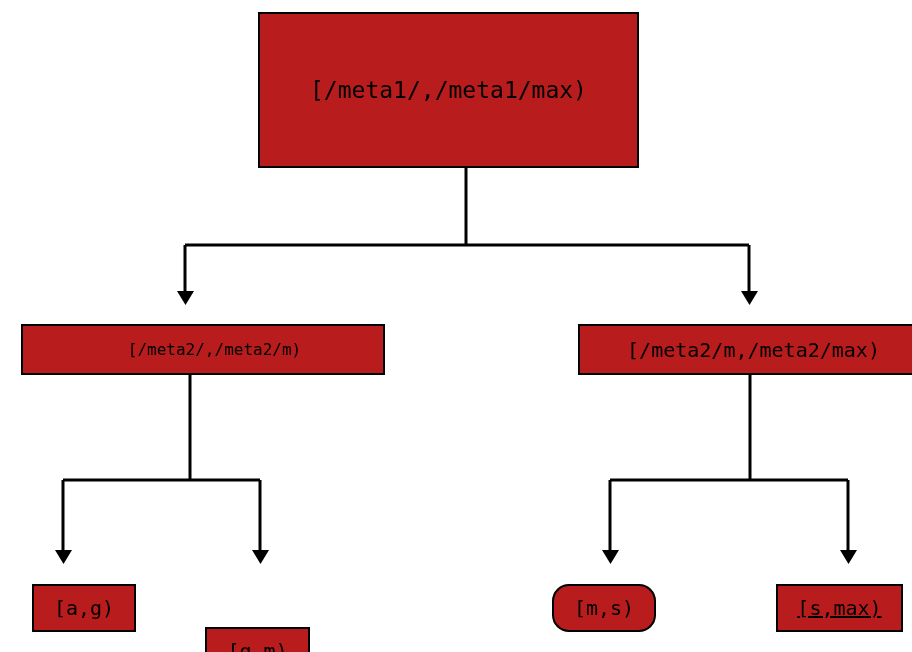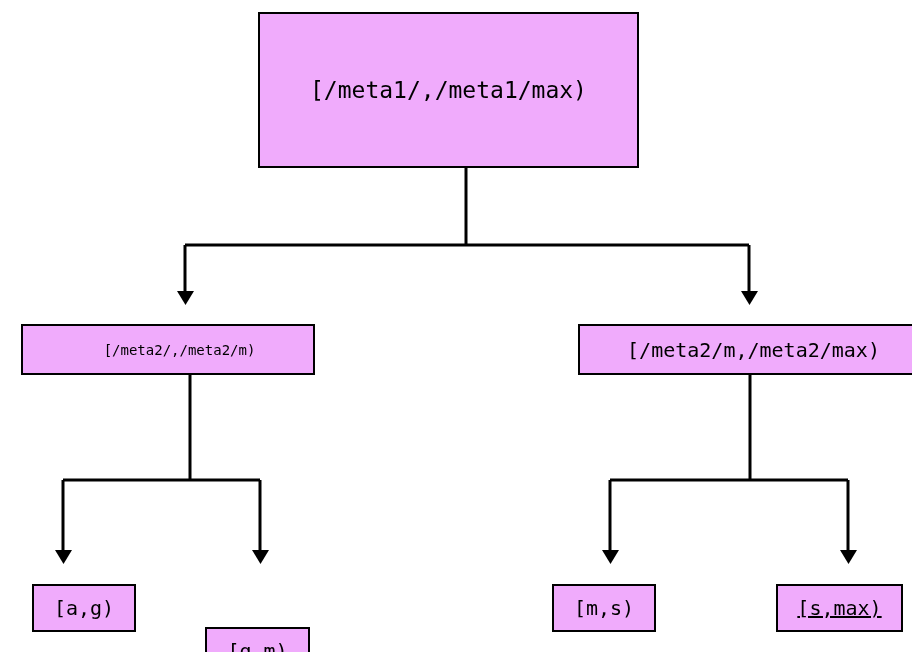--- a/index.html
+++ b/index.html
@@ -14,21 +14,21 @@
   #diagram-root {
     position: relative;
     width: 912px;
     height: 652px;
     background: #ffffff;
     overflow: hidden;
   }
   .node-box {
     position: absolute;
     box-sizing: border-box;
-    background: #f0abfc;
+    background: #b91c1c;
     border: 2px solid #000000;
     display: flex;
     align-items: center;
     justify-content: center;
     color: #000000;
     font-family: "DejaVu Sans Mono", "Liberation Mono", monospace;
     white-space: pre;
     letter-spacing: 0px;
   }
   .node-label {
@@ -38,23 +38,23 @@
   #node-root {
     left: 258px;
     top: 12px;
     width: 381px;
     height: 156px;
     font-size: 23px;
   }
   #node-meta2-low {
     left: 21px;
     top: 324px;
-    width: 294px;
+    width: 364px;
     height: 51px;
-    font-size: 14px;
+    font-size: 16px;
     padding-left: 23px;
   }
   #node-meta2-high {
     left: 578px;
     top: 324px;
     width: 351px;
     height: 51px;
     font-size: 20px;
   }
   #node-leaf-ag {
@@ -72,20 +72,21 @@
     height: 48px;
     font-size: 20px;
     margin-top: 43px;
   }
   #node-leaf-ms {
     left: 552px;
     top: 584px;
     width: 104px;
     height: 48px;
     font-size: 20px;
+    border-radius: 17px;
   }
   #node-leaf-smax {
     left: 776px;
     top: 584px;
     width: 127px;
     height: 48px;
     font-size: 20px;
     text-decoration: underline;
   }
   #edge-layer {

